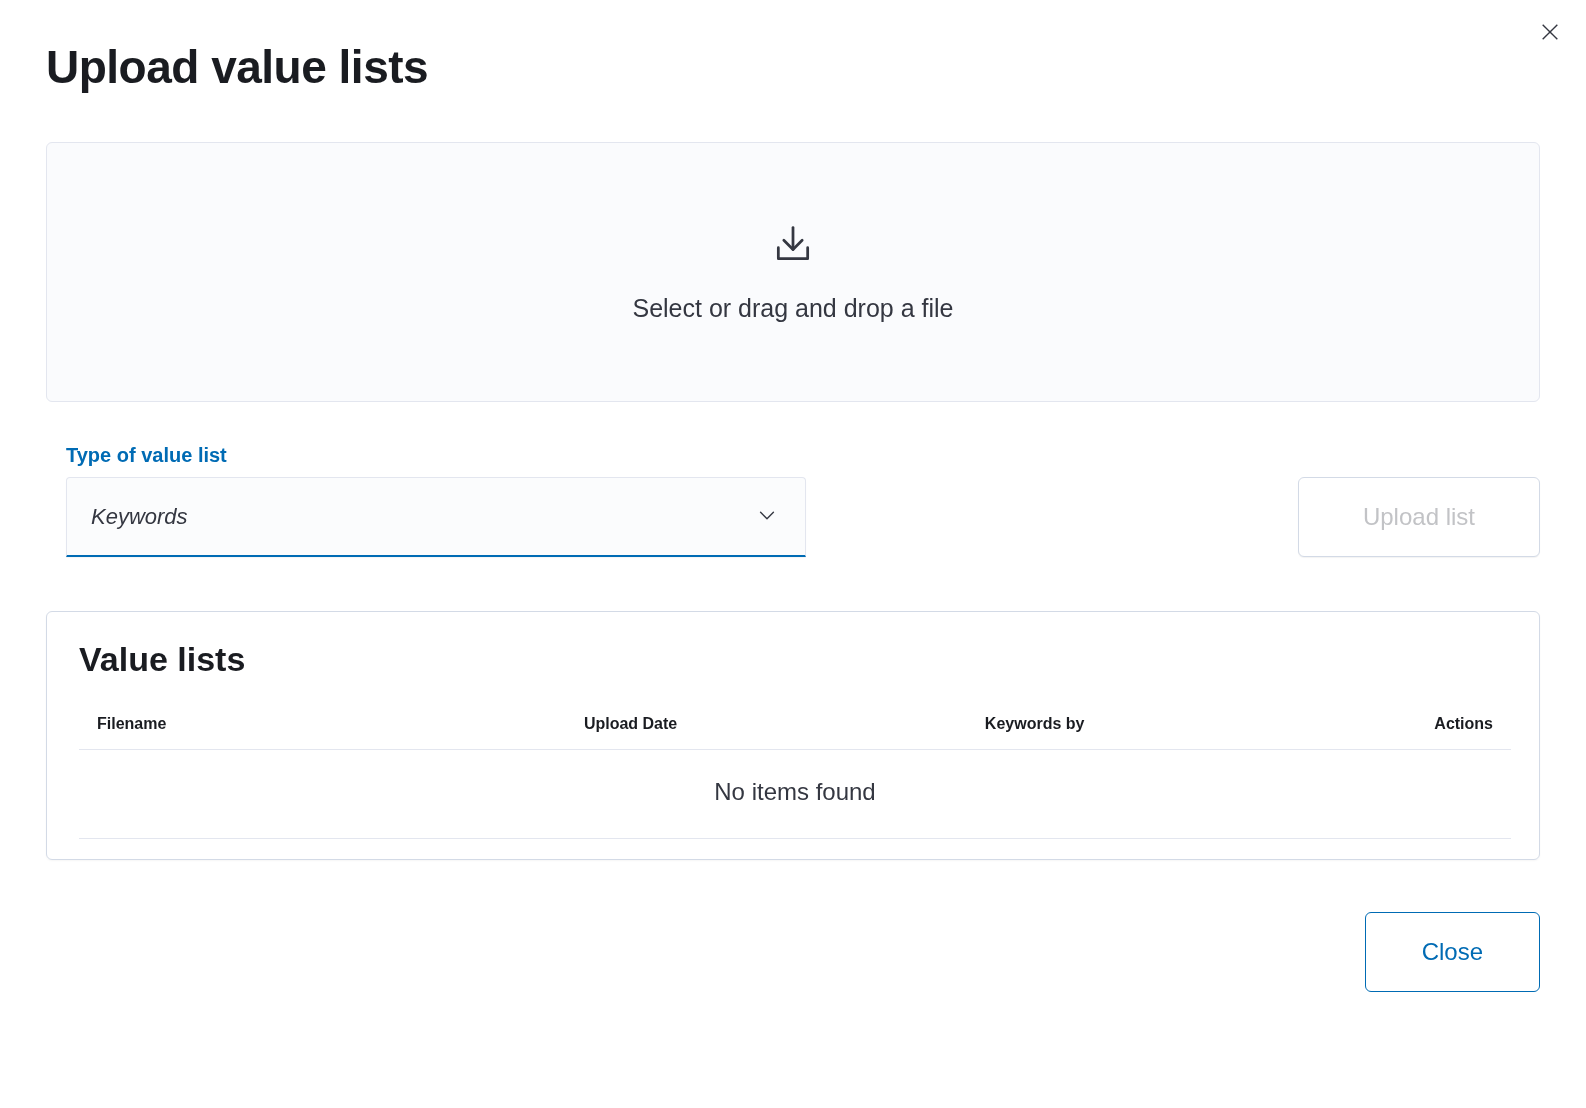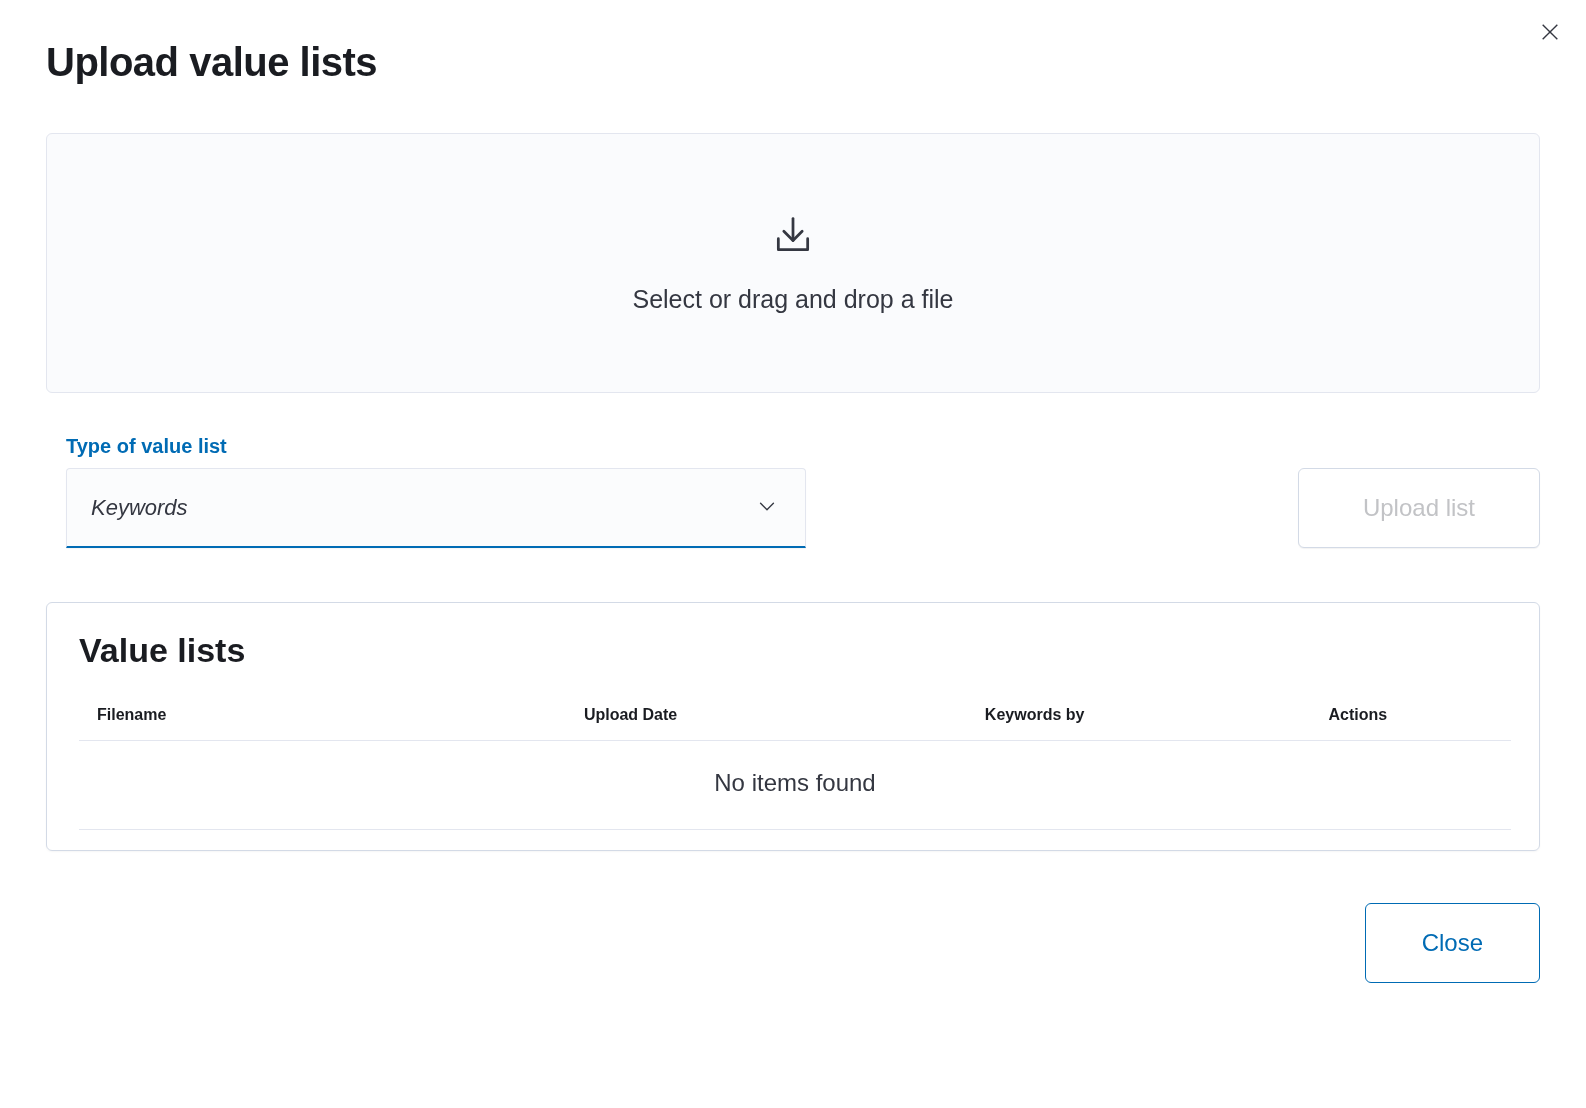--- a/index.html
+++ b/index.html
@@ -30,21 +30,21 @@
       display: flex;
       align-items: center;
       justify-content: center;
       color: #343741;
     }
     .close-x svg {
       width: 22px;
       height: 22px;
     }
     .page-title {
-      font-size: 40px;
+      font-size: 46px;
       font-weight: 700;
       color: #1a1c21;
       margin-bottom: 48px;
       letter-spacing: -0.5px;
     }
     .subtitle {
       font-size: 21px;
       font-weight: 700;
       color: #1a1c21;
       margin-bottom: 14px;
@@ -153,21 +153,21 @@
     }
     .table th {
       text-align: left;
       font-size: 16px;
       font-weight: 700;
       color: #1a1c21;
       padding: 12px 18px 16px 18px;
       border-bottom: 1px solid #e3e6ef;
     }
     .table th.col-actions {
-      text-align: left;
+      text-align: right;
     }
     .table td.empty-cell {
       text-align: center;
       font-size: 24px;
       color: #343741;
       padding: 28px 0 32px 0;
       border-bottom: 1px solid #e3e6ef;
     }
     .footer {
       display: flex;

